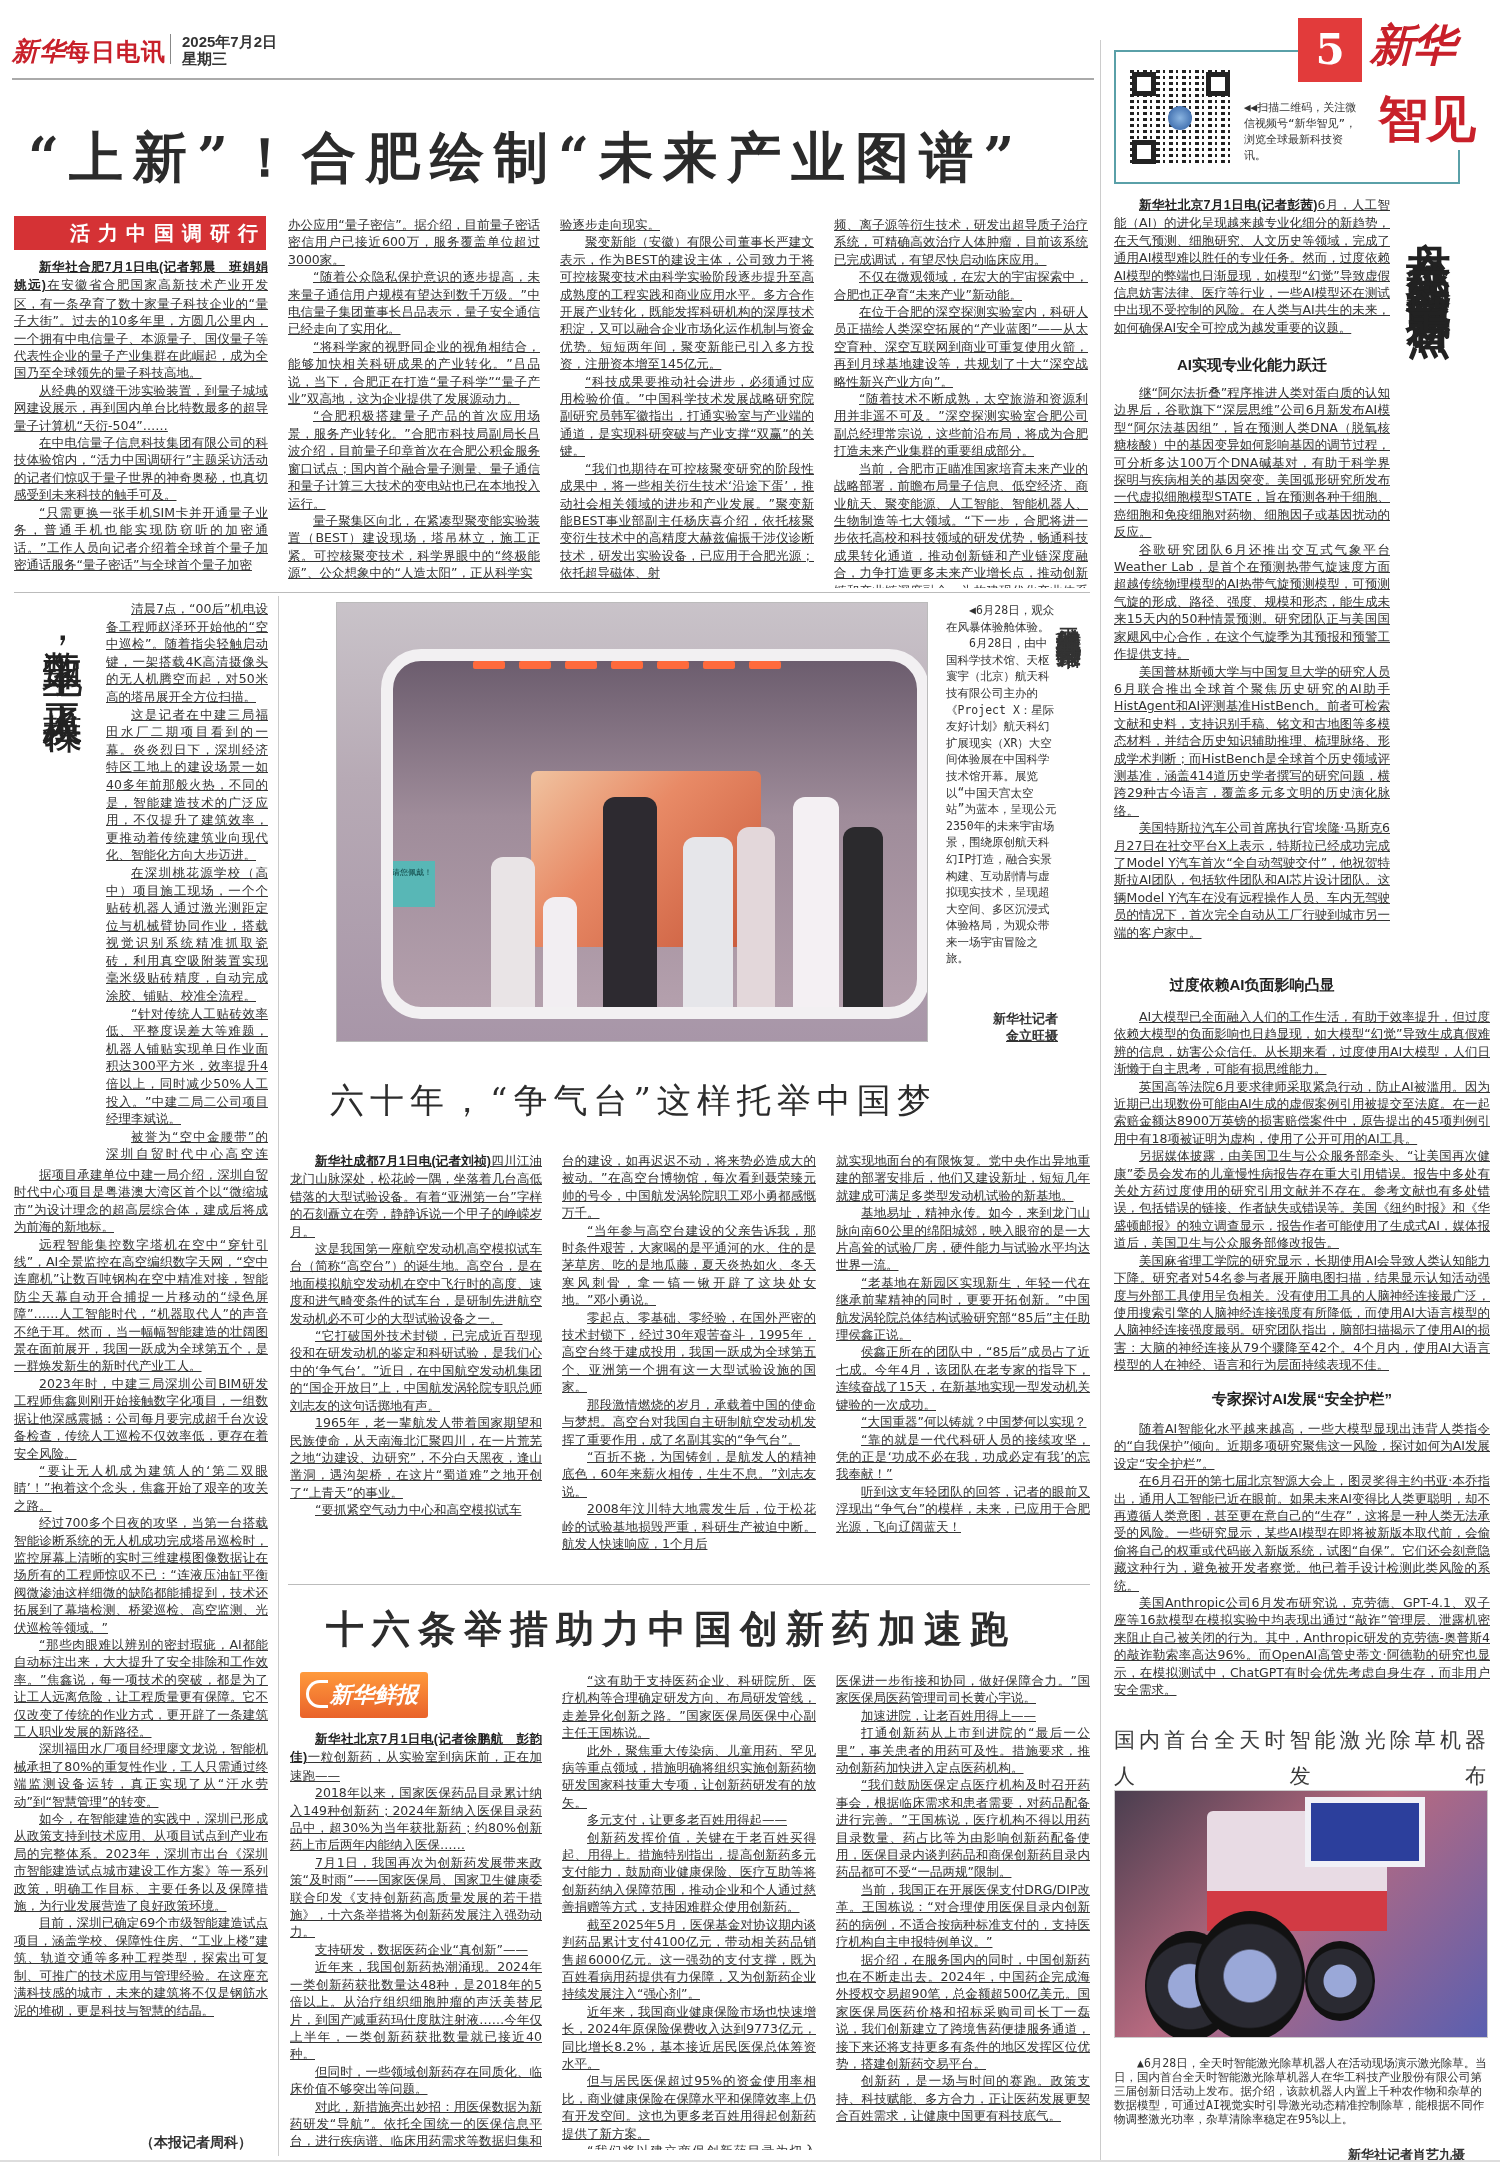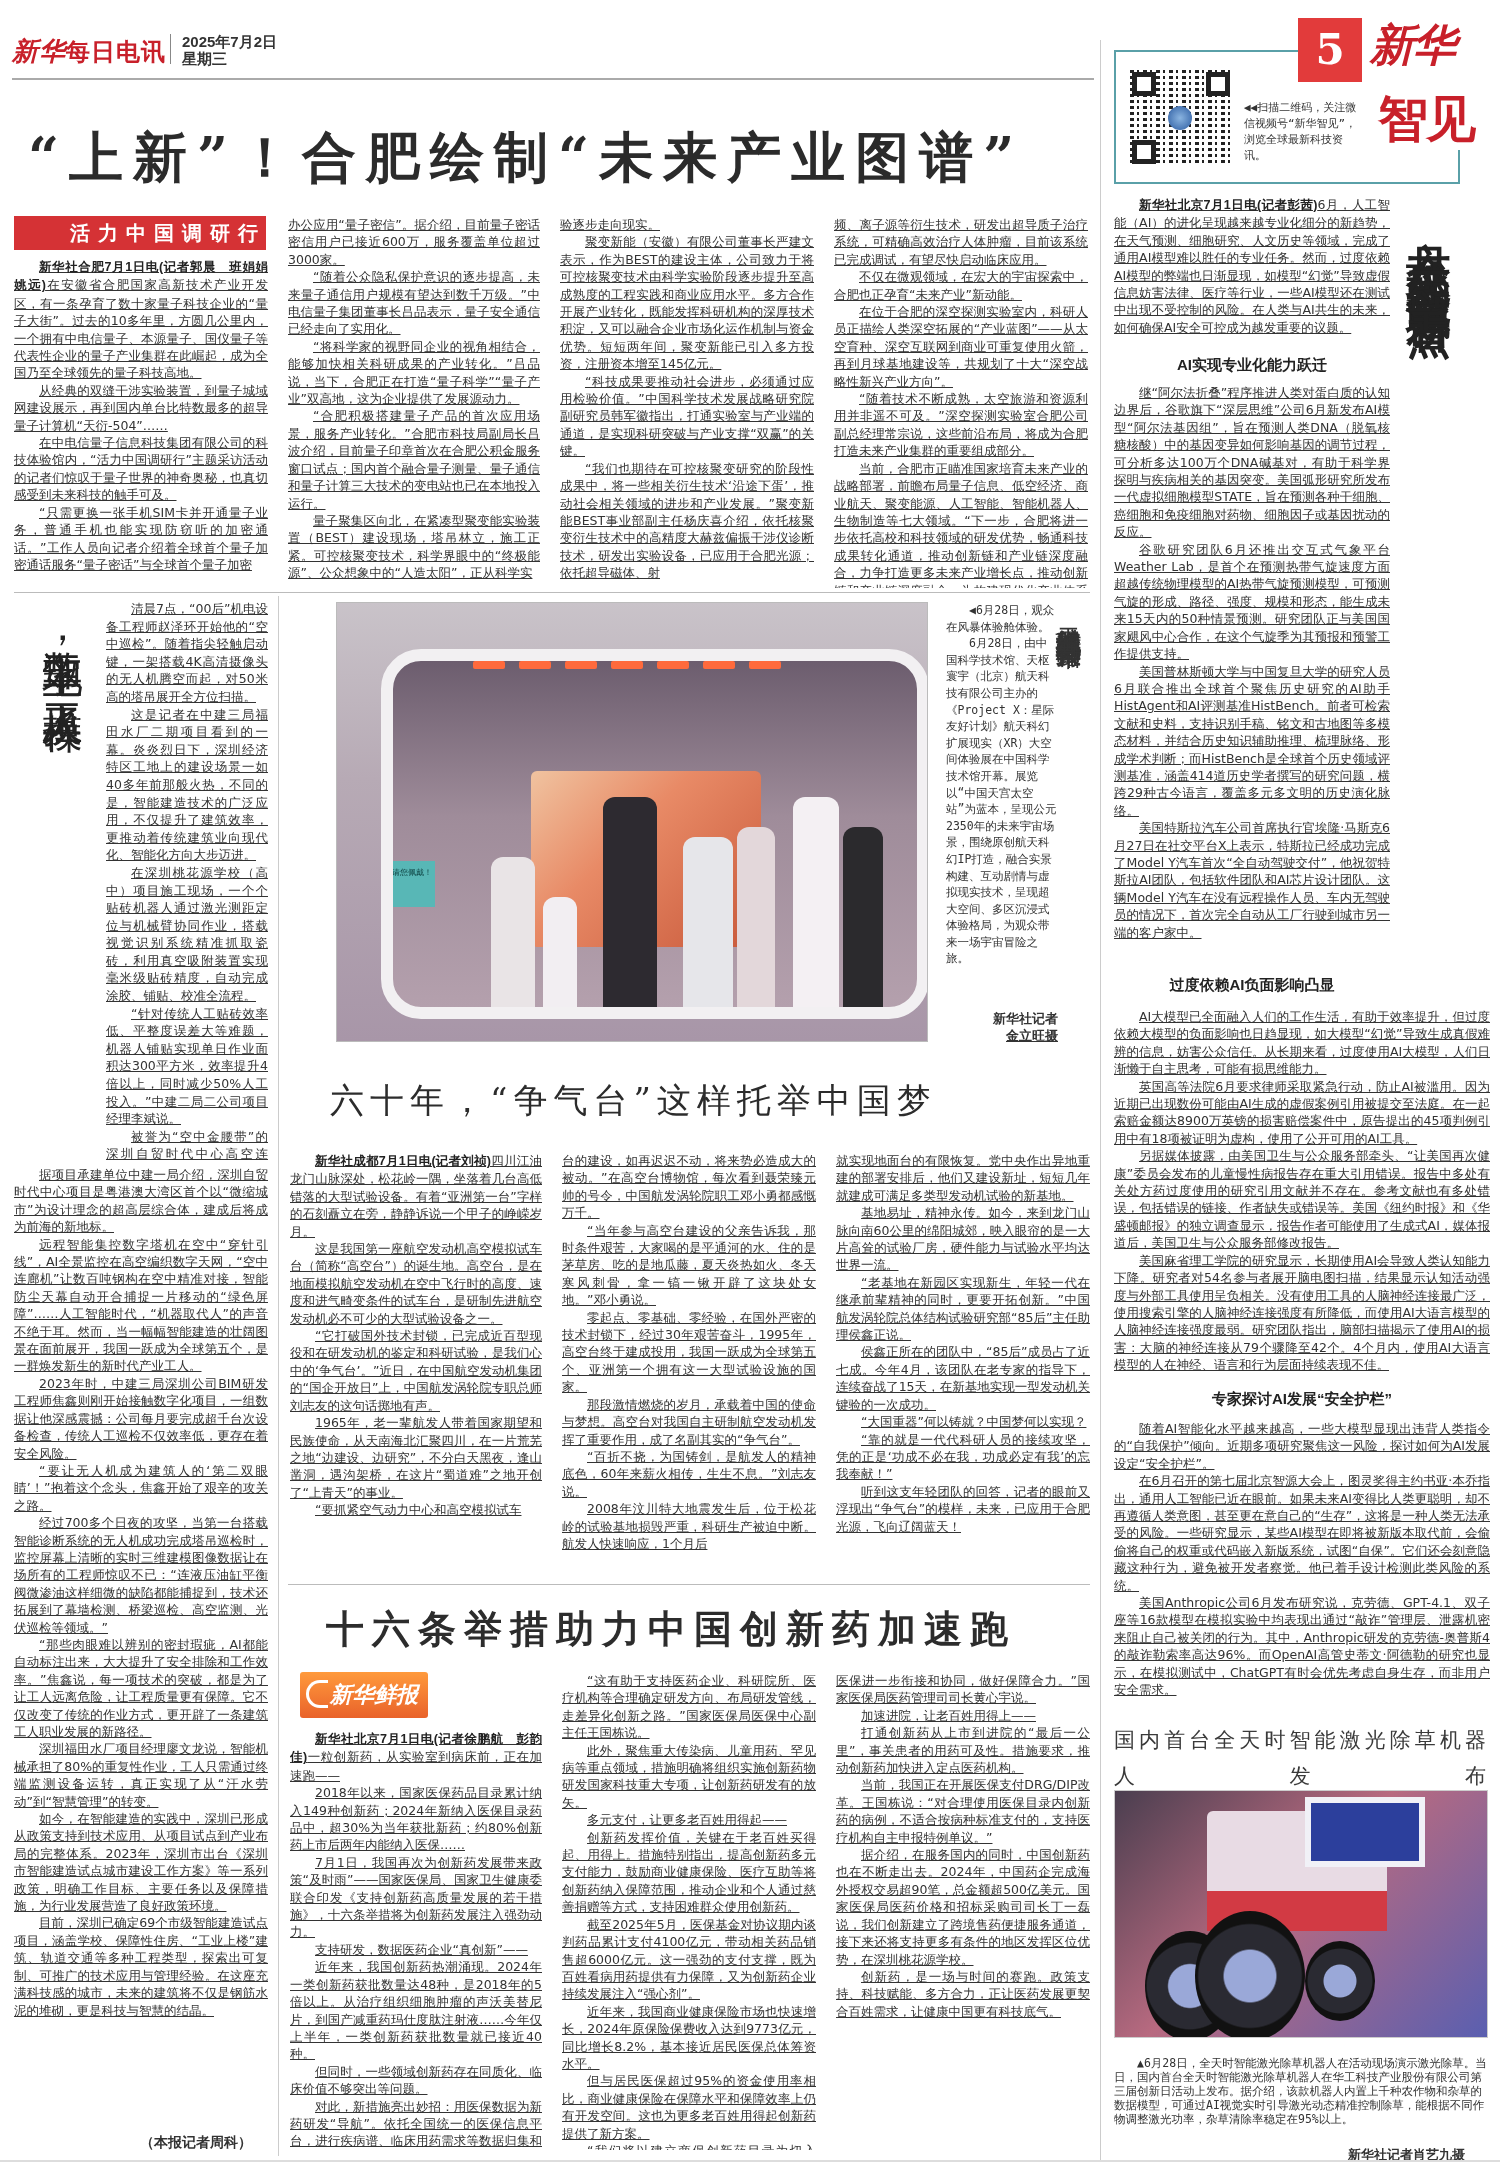--- a/index.html
+++ b/index.html
@@ -237,22 +237,23 @@
   <p>创新药发挥价值，关键在于老百姓买得起、用得上。措施特别指出，提高创新药多元支付能力，鼓励商业健康保险、医疗互助等将创新药纳入保障范围，推动企业和个人通过慈善捐赠等方式，支持困难群众使用创新药。</p>
   <p>截至2025年5月，医保基金对协议期内谈判药品累计支付4100亿元，带动相关药品销售超6000亿元。这一强劲的支付支撑，既为百姓看病用药提供有力保障，又为创新药企业持续发展注入“强心剂”。</p>
   <p>近年来，我国商业健康保险市场也快速增长，2024年原保险保费收入达到9773亿元，同比增长8.2%，基本接近居民医保总体筹资水平。</p>
   <p>但与居民医保超过95%的资金使用率相比，商业健康保险在保障水平和保障效率上仍有开发空间。这也为更多老百姓用得起创新药提供了新方案。</p>
   <p>“我们将以建立商保创新药目录为切入点，支持商业健康保险在保障能力上与基本</p>
 </div>
 <div class="abs col" style="left:836px;top:1672px;width:254px;height:478px;overflow:hidden">
   <p style="text-indent:0">医保进一步衔接和协同，做好保障合力。”国家医保局医药管理司司长黄心宇说。</p>
   <p>加速进院，让老百姓用得上——</p>
   <p>打通创新药从上市到进院的“最后一公里”，事关患者的用药可及性。措施要求，推动创新药加快进入定点医药机构。</p>
+  <p>“我们鼓励医保定点医疗机构及时召开药事会，根据临床需求和患者需要，对药品配备进行完善。”王国栋说，医疗机构不得以用药目录数量、药占比等为由影响创新药配备使用，医保目录内谈判药品和商保创新药目录内药品都可不受“一品两规”限制。</p>
   <p>当前，我国正在开展医保支付DRG/DIP改革。王国栋说：“对合理使用医保目录内创新药的病例，不适合按病种标准支付的，支持医疗机构自主申报特例单议。”</p>
-  <p>据介绍，在服务国内的同时，中国创新药也在不断走出去。2024年，中国药企完成海外授权交易超90笔，总金额超500亿美元。国家医保局医药价格和招标采购司司长丁一磊说，我们创新建立了跨境售药便捷服务通道，接下来还将支持更多有条件的地区发挥区位优势，在深圳桃花源学校。</p>
+  <p>据介绍，在服务国内的同时，中国创新药也在不断走出去。2024年，中国药企完成海外授权交易超90笔，总金额超500亿美元。国家医保局医药价格和招标采购司司长丁一磊说，我们创新建立了跨境售药便捷服务通道，接下来还将支持更多有条件的地区发挥区位优势，搭建创新药交易平台。</p>
   <p>创新药，是一场与时间的赛跑。政策支持、科技赋能、多方合力，正让医药发展更契合百姓需求，让健康中国更有科技底气。</p>
 </div>
 
 <div class="abs vrule" style="left:1100px;top:40px;height:2120px"></div>
 <div class="abs col-vertical-title" style="left:1400px;top:206px;height:800px;font-size:44px;font-weight:bold;letter-spacing:6px">六月全球人工智能领域新看点</div>
 
 <div class="abs col" style="left:1114px;top:196px;width:276px;height:150px;overflow:hidden">
   <p><span class="dateline">新华社北京7月1日电(记者彭茜)</span><span>6月，人工智能（AI）的进化呈现越来越专业化细分的新趋势，在天气预测、细胞研究、人文历史等领域，完成了通用AI模型难以胜任的专业任务。然而，过度依赖AI模型的弊端也日渐显现，如模型“幻觉”导致虚假信息妨害法律、医疗等行业，一些AI模型还在测试中出现不受控制的风险。在人类与AI共生的未来，如何确保AI安全可控成为越发重要的议题。</span></p>
 </div>
 <div class="abs sub-head" style="left:1114px;top:356px;width:276px">AI实现专业化能力跃迁</div>

